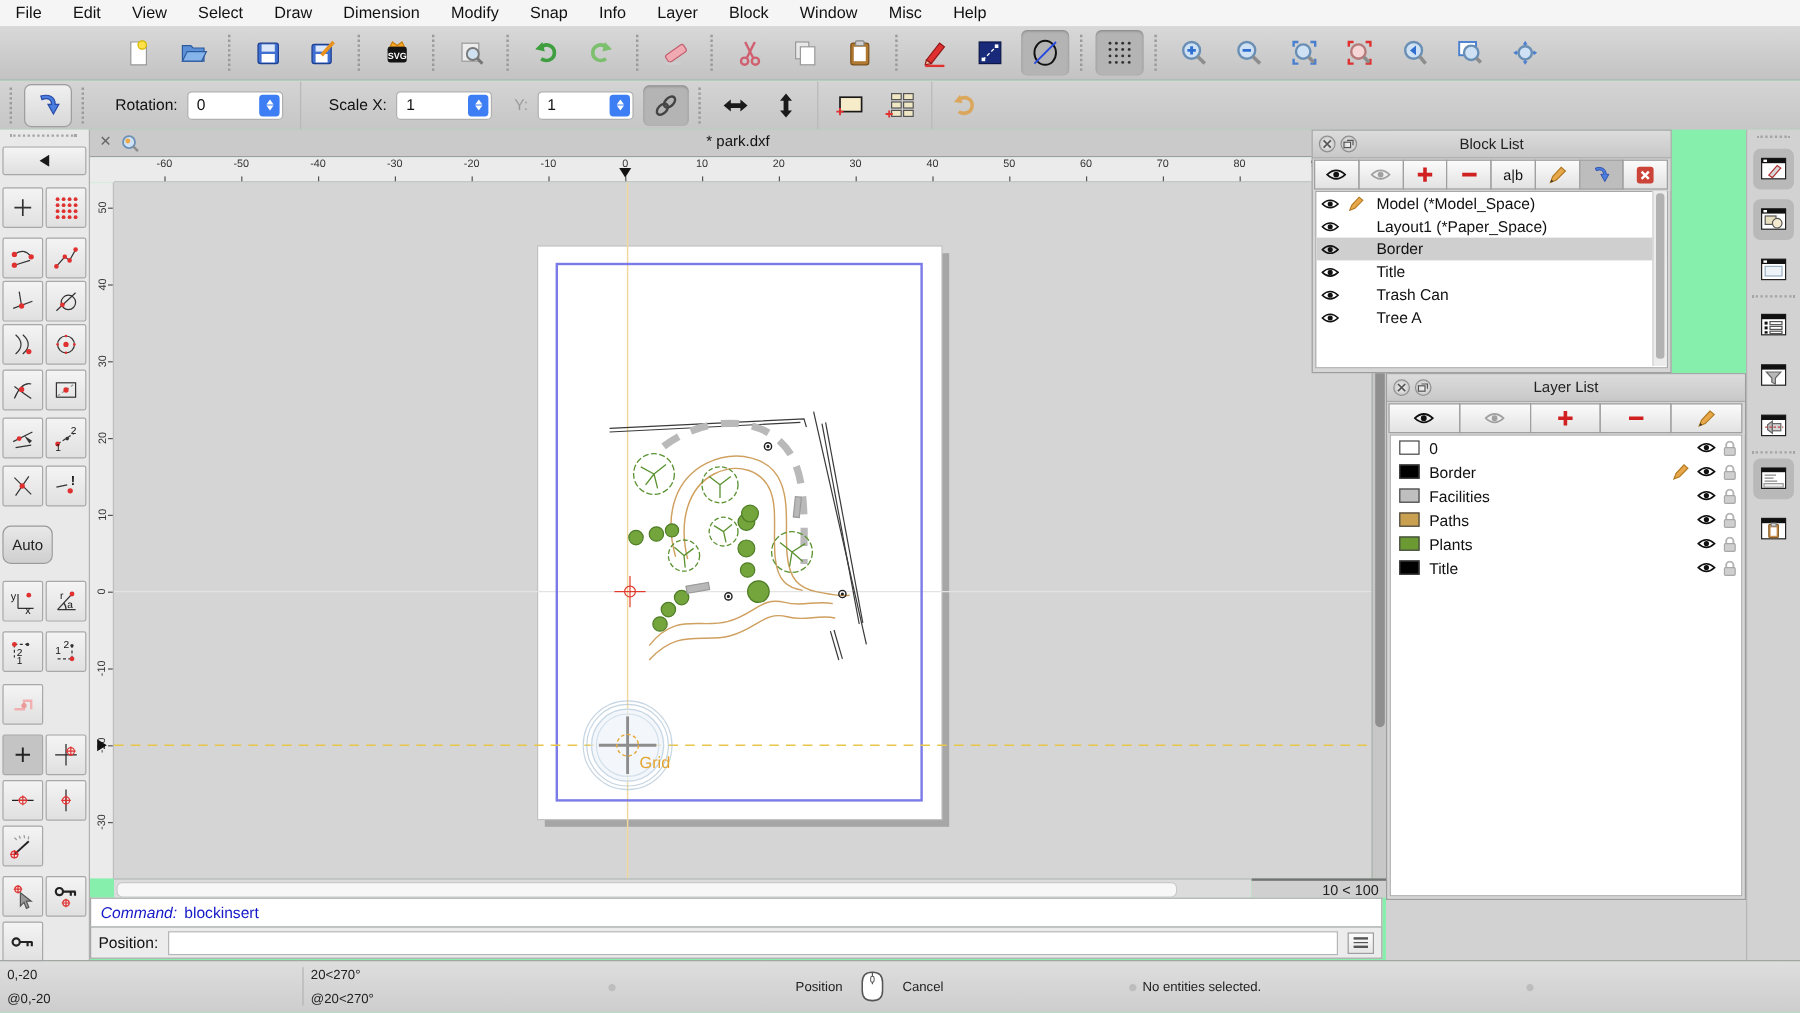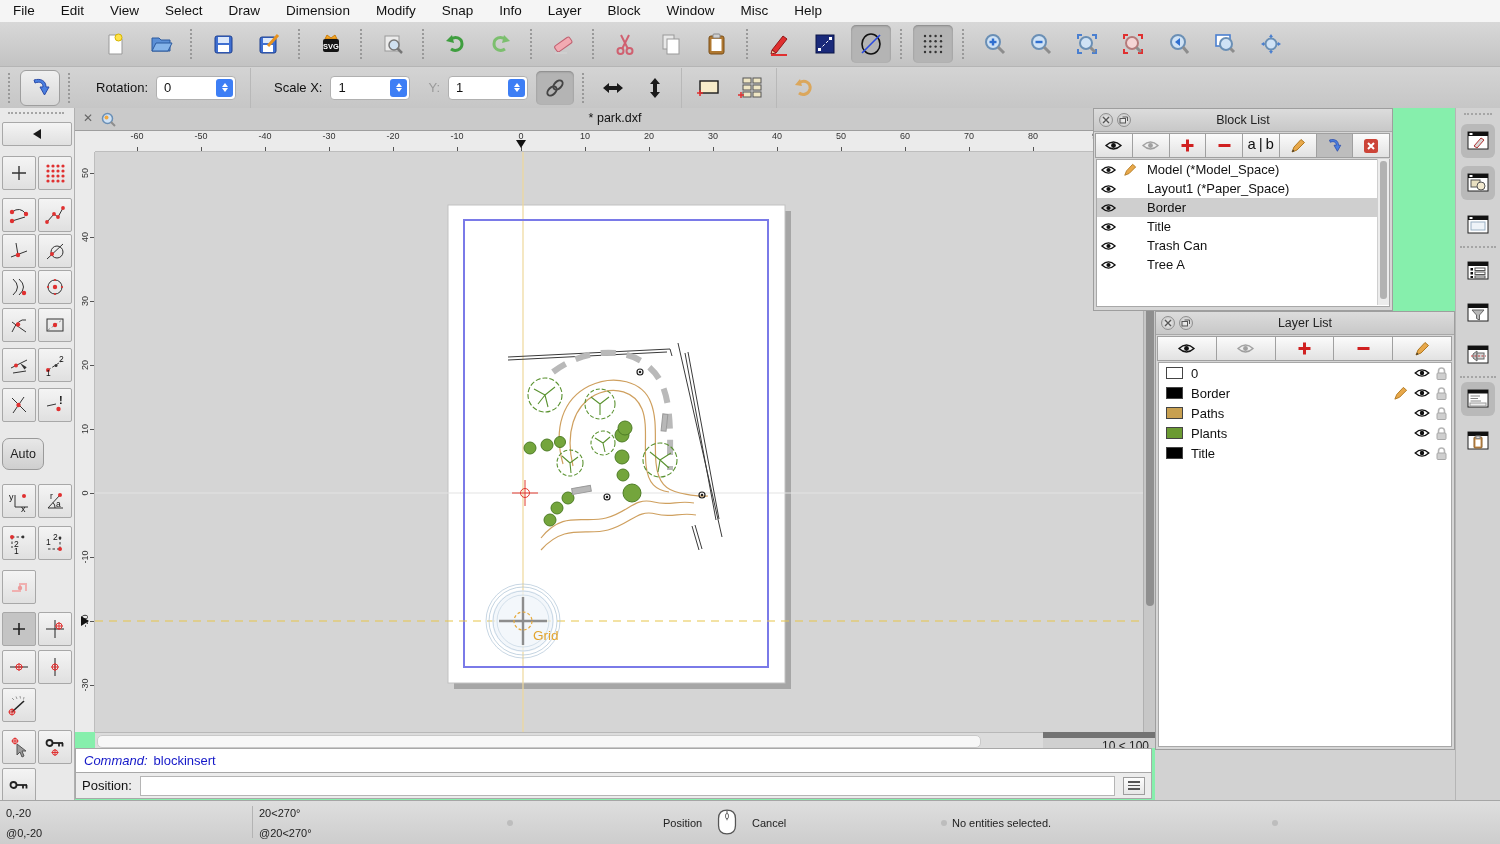--- a/index.html
+++ b/index.html
@@ -45,21 +45,21 @@
   #vruler{left:75px;top:152px;width:20px;height:580px;background:#ebebeb;border-right:1px solid #bdbdbd;box-sizing:border-box;overflow:hidden;}
   .vcell{width:20px;height:64px;position:relative;display:flex;align-items:center;justify-content:center;}
   .vcell span{font-size:9px;color:#333;transform:rotate(-90deg);}
   .vcell i{position:absolute;right:0;top:50%;width:5px;height:1px;background:#555;}
   #vmarker{position:absolute;right:0;top:464px;width:0;height:0;border:5px solid transparent;border-left:8px solid #111;}
   #canvas{left:95px;top:152px;width:1048px;height:580px;background:#d5d5d5;}
   #vscroll{left:1143px;top:152px;width:12px;height:580px;background:#c7c7c7;border-left:1px solid #b0b0b0;box-sizing:border-box;}
   #vthumb{position:absolute;left:1.5px;top:2px;width:8px;height:452px;background:#8f8f8f;border-radius:4px;}
   #hscroll{left:95px;top:732px;width:948px;height:16px;background:#dcdcdc;border-top:1px solid #b8b8b8;box-sizing:border-box;}
   #hthumb{position:absolute;left:2px;top:2px;width:882px;height:11px;background:#f7f7f7;border:1px solid #c9c9c9;border-radius:5px;}
-  #gridstatus{left:1043px;top:732px;width:112px;height:16px;background:#d0d0d0;border-top:6px solid #737373;font-size:12px;color:#222;text-align:right;padding:1px 6px 0 0;box-sizing:border-box;}
+  #gridstatus{left:1043px;top:732px;width:112px;height:16px;background:#d0d0d0;border-top:2px solid #737373;font-size:12px;color:#222;text-align:right;padding:1px 6px 0 0;box-sizing:border-box;}
   
   .panel{position:absolute;background:#d6d6d6;border:1px solid #9e9e9e;box-sizing:border-box;}
   .ptitle{height:22px;background:linear-gradient(#dcdcdc,#c8c8c8);border-bottom:1px solid #a8a8a8;position:relative;display:flex;align-items:center;justify-content:center;font-size:12.5px;color:#222;}
   .tbtn{position:absolute;top:4px;width:14px;height:14px;border-radius:50%;background:radial-gradient(#f2f2f2,#bdbdbd);border:1px solid #909090;box-sizing:border-box;display:flex;align-items:center;justify-content:center;}
   .ptools{display:flex;height:27px;padding:1px 2px;box-sizing:border-box;background:#d6d6d6;}
   .ptb{flex:1;margin:0 0 0 -1px;background:linear-gradient(#fbfbfb,#e2e2e2);border:1px solid #a0a0a0;display:flex;align-items:center;justify-content:center;box-sizing:border-box;}
   .ptb.active{background:#bdbdbd;}
   .plist{background:#fff;border:1px solid #a8a8a8;margin:0 2px;overflow:hidden;position:relative;box-sizing:border-box;}
   .lrow{height:19px;display:flex;align-items:center;font-size:13px;color:#111;}
   .lrow.selected{background:#cfcfcf;}
@@ -907,21 +907,21 @@
           <svg width="15" height="15" viewBox="0 0 15 15">
             <path d="M7.5 1.5 V13.5 M1.5 7.5 H13.5" stroke="#d02020" stroke-width="3"></path>
           </svg>
         </div>
       <div class="ptb">
           <svg width="15" height="15" viewBox="0 0 15 15">
             <path d="M1.5 7.5 H13.5" stroke="#d02020" stroke-width="3"></path>
           </svg>
         </div>
       <div class="ptb">
-          <span style="font-size:15px;color:#111;font-family:Liberation Mono, monospace;">a|b</span>
+          <span style="font-size:12px;color:#111;">a|b</span>
         </div>
       <div class="ptb">
           <svg width="16" height="16" viewBox="0 0 16 16">
             <path d="M2 14 L4 9 L11 1.5 L14.5 4.5 L7 12 Z" fill="#e8a84a" stroke="#b07820"></path>
             <path d="M2 14 L4.5 13.2 L3 11.5 Z" fill="#333"></path>
           </svg>
         </div>
       <div class="ptb active">
           <svg width="18" height="18" viewBox="0 0 24 24">
             <path d="M6 4 C13 2 18 5 18 11 L21 11 L16.5 19 L12 11 L15 11 C15 7 12 5 7 7 Z" fill="#4a7fe0" stroke="#2a4aa8"></path>
@@ -1121,20 +1121,43 @@
             </span>
             <span>
               <svg width="11" height="13" viewBox="0 0 11 13">
                 <path d="M2.5 6 V4 a3 3 0 0 1 6 0 V6" fill="none" stroke="#b5b5b5" stroke-width="1.6"></path>
                 <rect x="1" y="6" width="9" height="6.5" rx="1" fill="#cfcfcf" stroke="#a8a8a8"></rect>
               </svg>
             </span>
           </span>
         </div>
 
+        <div class="layrow">
+          <span class="swatch" style="background: rgb(191, 191, 191);"></span>
+          <span>Facilities</span>
+          <span class="rgt">
+            <span style="visibility: hidden;">
+              <svg width="15" height="15" viewBox="0 0 16 16">
+                <path d="M2 14 L4 9 L11 1.5 L14.5 4.5 L7 12 Z" fill="#e8a84a" stroke="#b07820"></path>
+              </svg>
+            </span>
+            <span>
+              <svg width="16" height="10" viewBox="0 0 17 11">
+                <path d="M1 5.5 Q8.5 -1.5 16 5.5 Q8.5 12.5 1 5.5 Z" fill="none" stroke="#111" stroke-width="1.4"></path>
+                <circle cx="8.5" cy="5.5" r="2.4" fill="#111"></circle>
+              </svg>
+            </span>
+            <span>
+              <svg width="11" height="13" viewBox="0 0 11 13">
+                <path d="M2.5 6 V4 a3 3 0 0 1 6 0 V6" fill="none" stroke="#b5b5b5" stroke-width="1.6"></path>
+                <rect x="1" y="6" width="9" height="6.5" rx="1" fill="#cfcfcf" stroke="#a8a8a8"></rect>
+              </svg>
+            </span>
+          </span>
+        </div>
 
         <div class="layrow">
           <span class="swatch" style="background: rgb(200, 160, 80);"></span>
           <span>Paths</span>
           <span class="rgt">
             <span style="visibility: hidden;">
               <svg width="15" height="15" viewBox="0 0 16 16">
                 <path d="M2 14 L4 9 L11 1.5 L14.5 4.5 L7 12 Z" fill="#e8a84a" stroke="#b07820"></path>
               </svg>
             </span>

